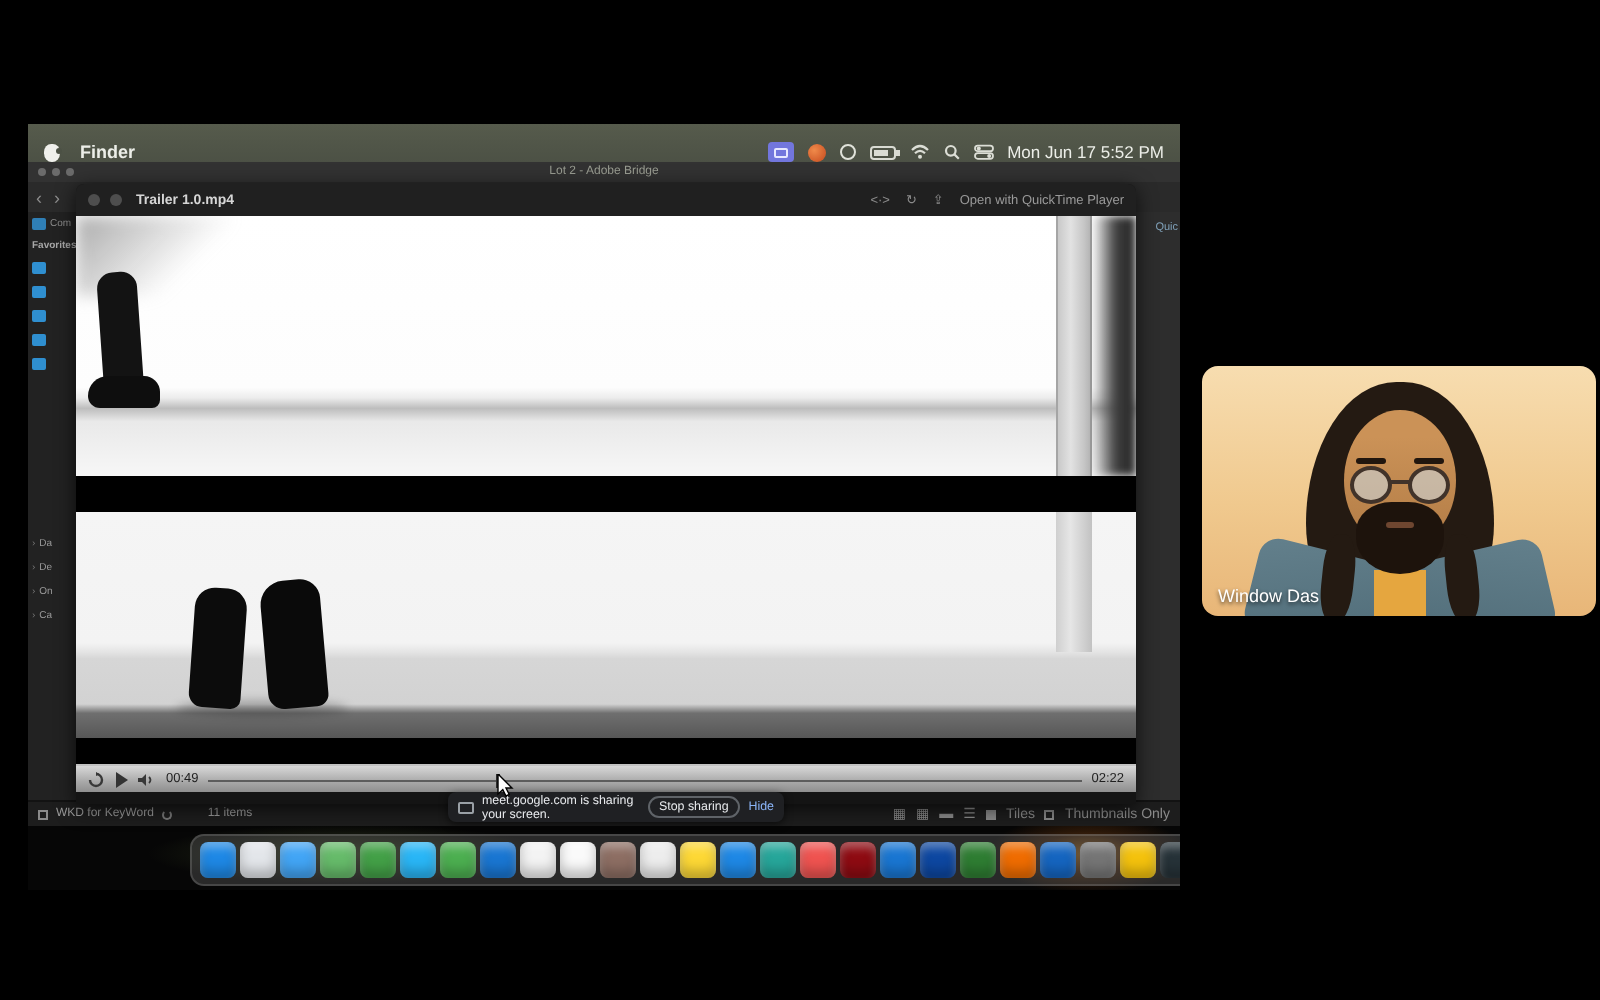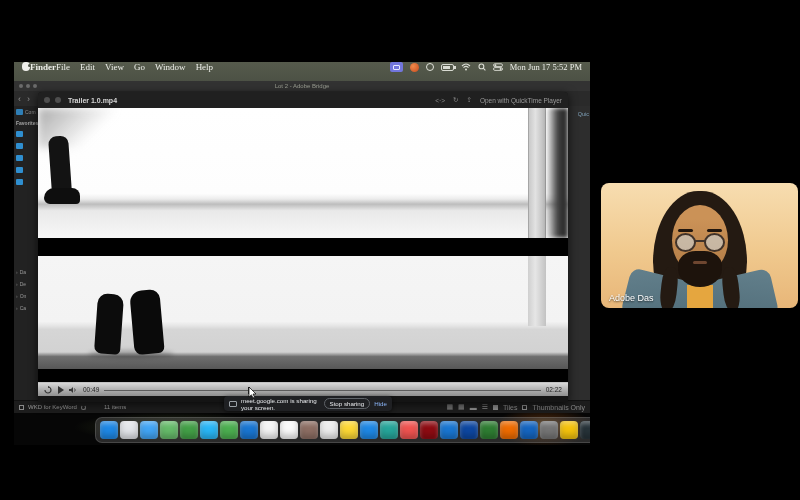--- a/index.html
+++ b/index.html
@@ -9,21 +9,21 @@
 
   
   #share { position:absolute; left:14px; top:62px; width:576px; height:383px; background:#060606; overflow:hidden; }
   .wall-blob-orange { left:480px; top:345px; width:100px; height:40px; border-radius:50%;
     background:radial-gradient(closest-side, rgba(232,150,40,.55), rgba(180,90,20,.25), transparent); }
   .wall-blob-green { left:60px; top:350px; width:200px; height:30px; border-radius:50%;
     background:radial-gradient(closest-side, rgba(95,115,55,.4), transparent); }
 
   
   #menubar { left:0; top:0; width:576px; height:19px; background:linear-gradient(180deg,#565b4c,#4c5145);
-    display:flex; align-items:flex-start; padding:0 8px; color:#eceee8; font-size:9px; gap:0;font-family:Liberation Serif, serif; }
+    display:flex; align-items:flex-end; padding:0 8px; color:#eceee8; font-size:9px; gap:10px; }
   #menubar .app { font-weight:bold; }
   #menu-list { display:flex; gap:10px; }
   #menubar .right { margin-left:auto; display:flex; align-items:center; gap:7px; }
   .apple-glyph { width:8px; height:9px; background:#f0f0ec; border-radius:45% 45% 48% 48%; position:relative; }
   .apple-glyph:before { content:""; position:absolute; right:-1px; top:2px; width:3px; height:3px; background:#4c5145; border-radius:50%; }
   .mi-share { width:13px; height:10px; border-radius:2px; background:#7276dd; display:flex; align-items:center; justify-content:center; }
   .mi-share i { display:block; width:7px; height:5px; border:1px solid #e6e7ff; border-radius:1px; }
   .mi-rec { width:9px; height:9px; border-radius:50%; background:radial-gradient(circle at 35% 35%, #f08a4a, #c64a1e); }
   .mi-clock { width:8px; height:8px; border:1px solid #e0e2da; border-radius:50%; }
   .mi-batt { width:13px; height:7px; border:1px solid #d9dbd3; border-radius:2px; position:relative; }
@@ -132,28 +132,20 @@
 </head>
 <body>
 
 <div id="share">
   <div class="abs wall-blob-green"></div>
   <div class="abs wall-blob-orange"></div>
 
   <div class="abs" id="menubar">
     <span class="apple-glyph"></span>
     <span class="app">Finder</span>
-    <span id="menu-list">
-        <span>File</span>
-        <span>Edit</span>
-        <span>View</span>
-        <span>Go</span>
-        <span>Window</span>
-        <span>Help</span>
-      </span>
     <span class="right">
       <span class="mi-share">
           <i></i>
         </span>
       <span class="mi-rec"></span>
       <span class="mi-clock"></span>
       <span class="mi-batt"></span>
       <svg width="10" height="8" viewBox="0 0 10 8">
           <path d="M1 3 Q5 -1 9 3" stroke="#dcded6" fill="none" stroke-width="1.1"></path>
           <path d="M2.5 4.6 Q5 2.2 7.5 4.6" stroke="#dcded6" fill="none" stroke-width="1.1"></path>
@@ -355,14 +347,14 @@
   <div class="abs hair-front"></div>
   <div class="abs hair-front r"></div>
   <div class="abs face"></div>
   <div class="abs brow l"></div>
   <div class="abs brow r"></div>
   <div class="abs beard"></div>
   <div class="abs lip"></div>
   <div class="abs lens l"></div>
   <div class="abs lens r"></div>
   <div class="abs gbridge"></div>
-  <div id="tile-name">Adobe Das</div>
+  <div id="tile-name">Window Das</div>
 </div>
 
 </body></html>

